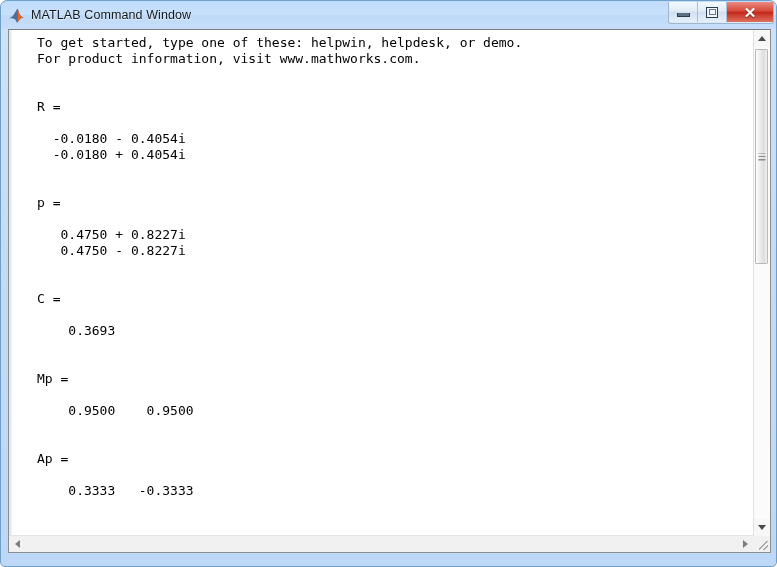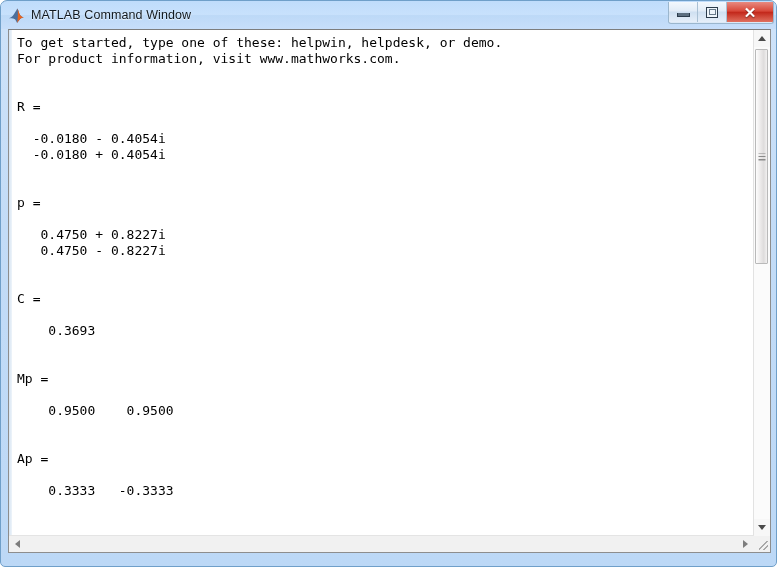--- a/index.html
+++ b/index.html
@@ -142,20 +142,21 @@
   }
 
   
   .console {
     position: absolute;
     left: 4px;
     top: 0;
     right: 17px;
     bottom: 17px;
     overflow: hidden;
+    padding-left: 20px;
   }
   .console-text {
     margin: 0;
     padding: 5px 0 0 4px;
     font-family: "DejaVu Sans Mono", "Liberation Mono", monospace;
     font-size: 13px;
     line-height: 16px;
     color: #000000;
     white-space: pre;
     letter-spacing: 0px;

